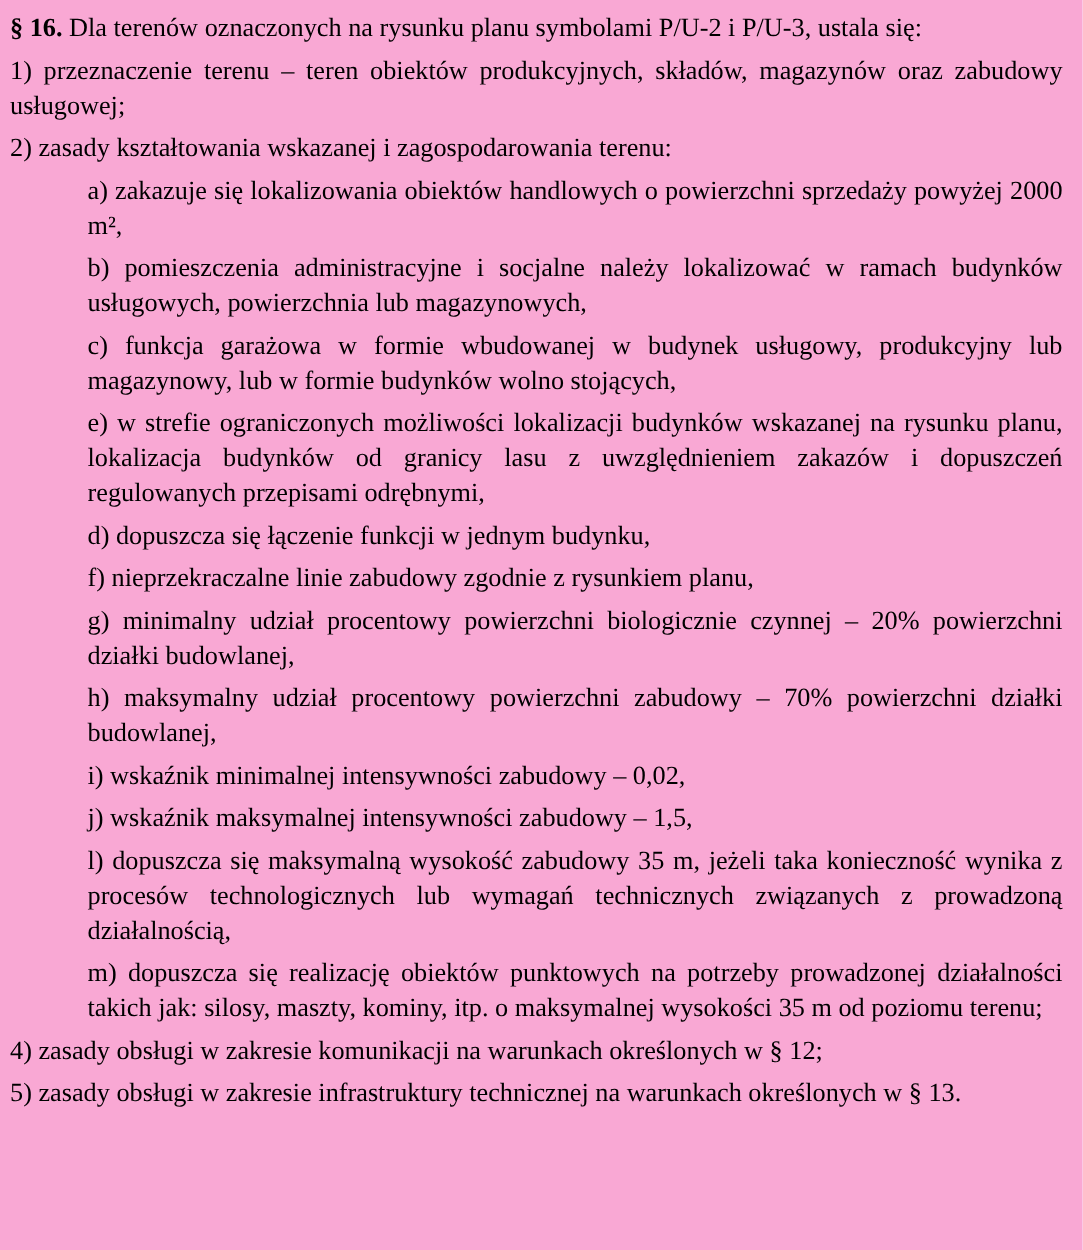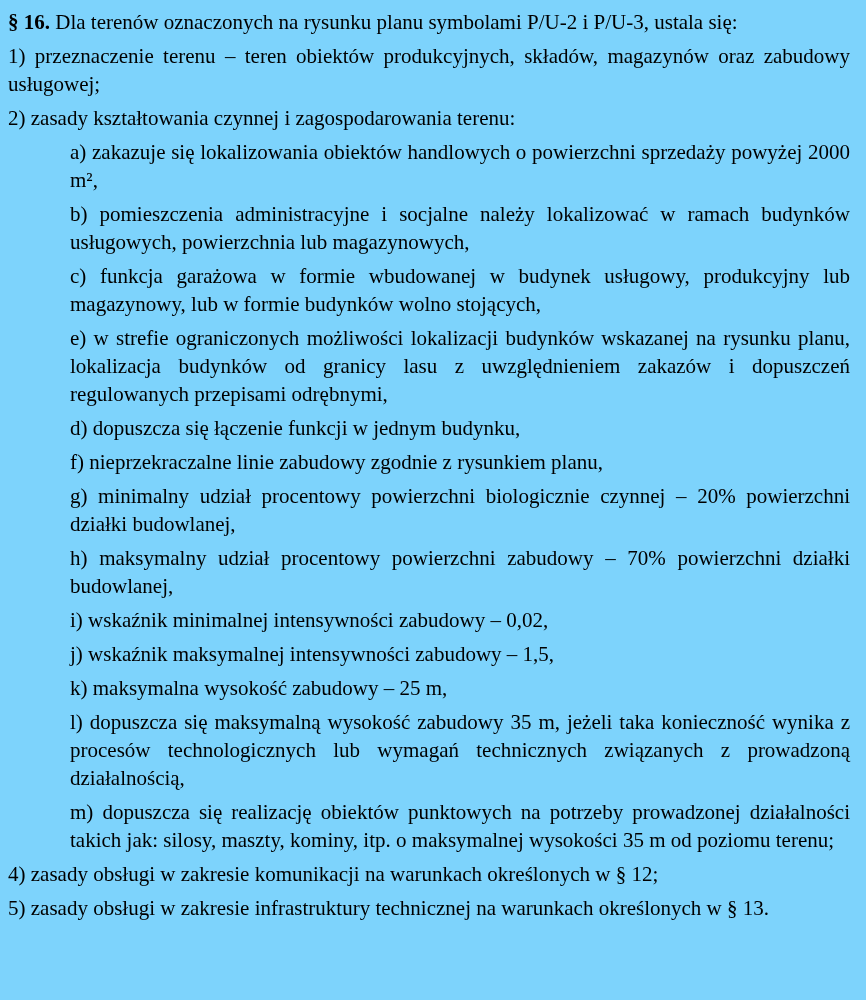--- a/index.html
+++ b/index.html
@@ -15,21 +15,21 @@
     font-size: 21px;
     line-height: 28px;
     color: #000000;
     -webkit-font-smoothing: antialiased;
   }
   .page {
     box-sizing: border-box;
     width: 866px;
     min-height: 1000px;
     padding: 8px 16px 20px 8px;
-    background: #7dd3fc;
+    background: #f9a8d4;
   }
   .page p {
     margin: 0 0 6px 0;
     text-align: justify;
     text-align-last: left;
   }
   .heading .marker {
     font-weight: bold;
   }
   p.l1 { }
@@ -37,21 +37,21 @@
 </style>
 </head>
 <body>
 
 <div class="page">
 
   <p class="heading"><span class="marker">§ 16.</span> <span>Dla terenów oznaczonych na rysunku planu symbolami P/U-2 i P/U-3, ustala się:</span></p>
 
   <p class="l1"><span>1)</span> <span>przeznaczenie terenu – teren obiektów produkcyjnych, składów, magazynów oraz zabudowy usługowej;</span></p>
 
-  <p class="l1"><span>2)</span> <span>zasady kształtowania czynnej i zagospodarowania terenu:</span></p>
+  <p class="l1"><span>2)</span> <span>zasady kształtowania wskazanej i zagospodarowania terenu:</span></p>
 
   <p class="l2"><span>a)</span> <span>zakazuje się lokalizowania obiektów handlowych o powierzchni sprzedaży powyżej 2000 m²,</span></p>
 
   <p class="l2"><span>b)</span> <span>pomieszczenia administracyjne i socjalne należy lokalizować w ramach budynków usługowych, powierzchnia lub magazynowych,</span></p>
 
   <p class="l2"><span>c)</span> <span>funkcja garażowa w formie wbudowanej w budynek usługowy, produkcyjny lub magazynowy, lub w formie budynków wolno stojących,</span></p>
 
   <p class="l2"><span>e)</span> <span>w strefie ograniczonych możliwości lokalizacji budynków wskazanej na rysunku planu, lokalizacja budynków od granicy lasu z uwzględnieniem zakazów i dopuszczeń regulowanych przepisami odrębnymi,</span></p>
 
   <p class="l2"><span>d)</span> <span>dopuszcza się łączenie funkcji w jednym budynku,</span></p>
@@ -59,21 +59,20 @@
   <p class="l2"><span>f)</span> <span>nieprzekraczalne linie zabudowy zgodnie z rysunkiem planu,</span></p>
 
   <p class="l2"><span>g)</span> <span>minimalny udział procentowy powierzchni biologicznie czynnej – 20% powierzchni działki budowlanej,</span></p>
 
   <p class="l2"><span>h)</span> <span>maksymalny udział procentowy powierzchni zabudowy – 70% powierzchni działki budowlanej,</span></p>
 
   <p class="l2"><span>i)</span> <span>wskaźnik minimalnej intensywności zabudowy – 0,02,</span></p>
 
   <p class="l2"><span>j)</span> <span>wskaźnik maksymalnej intensywności zabudowy – 1,5,</span></p>
 
-  <p class="l2"><span>k)</span> <span>maksymalna wysokość zabudowy – 25 m,</span></p>
 
   <p class="l2"><span>l)</span> <span>dopuszcza się maksymalną wysokość zabudowy 35 m, jeżeli taka konieczność wynika z procesów technologicznych lub wymagań technicznych związanych z prowadzoną działalnością,</span></p>
 
   <p class="l2"><span>m)</span> <span>dopuszcza się realizację obiektów punktowych na potrzeby prowadzonej działalności takich jak: silosy, maszty, kominy, itp. o maksymalnej wysokości 35 m od poziomu terenu;</span></p>
 
 
   <p class="l1"><span>4)</span> <span>zasady obsługi w zakresie komunikacji na warunkach określonych w § 12;</span></p>
 
   <p class="l1"><span>5)</span> <span>zasady obsługi w zakresie infrastruktury technicznej na warunkach określonych w § 13.</span></p>
 

